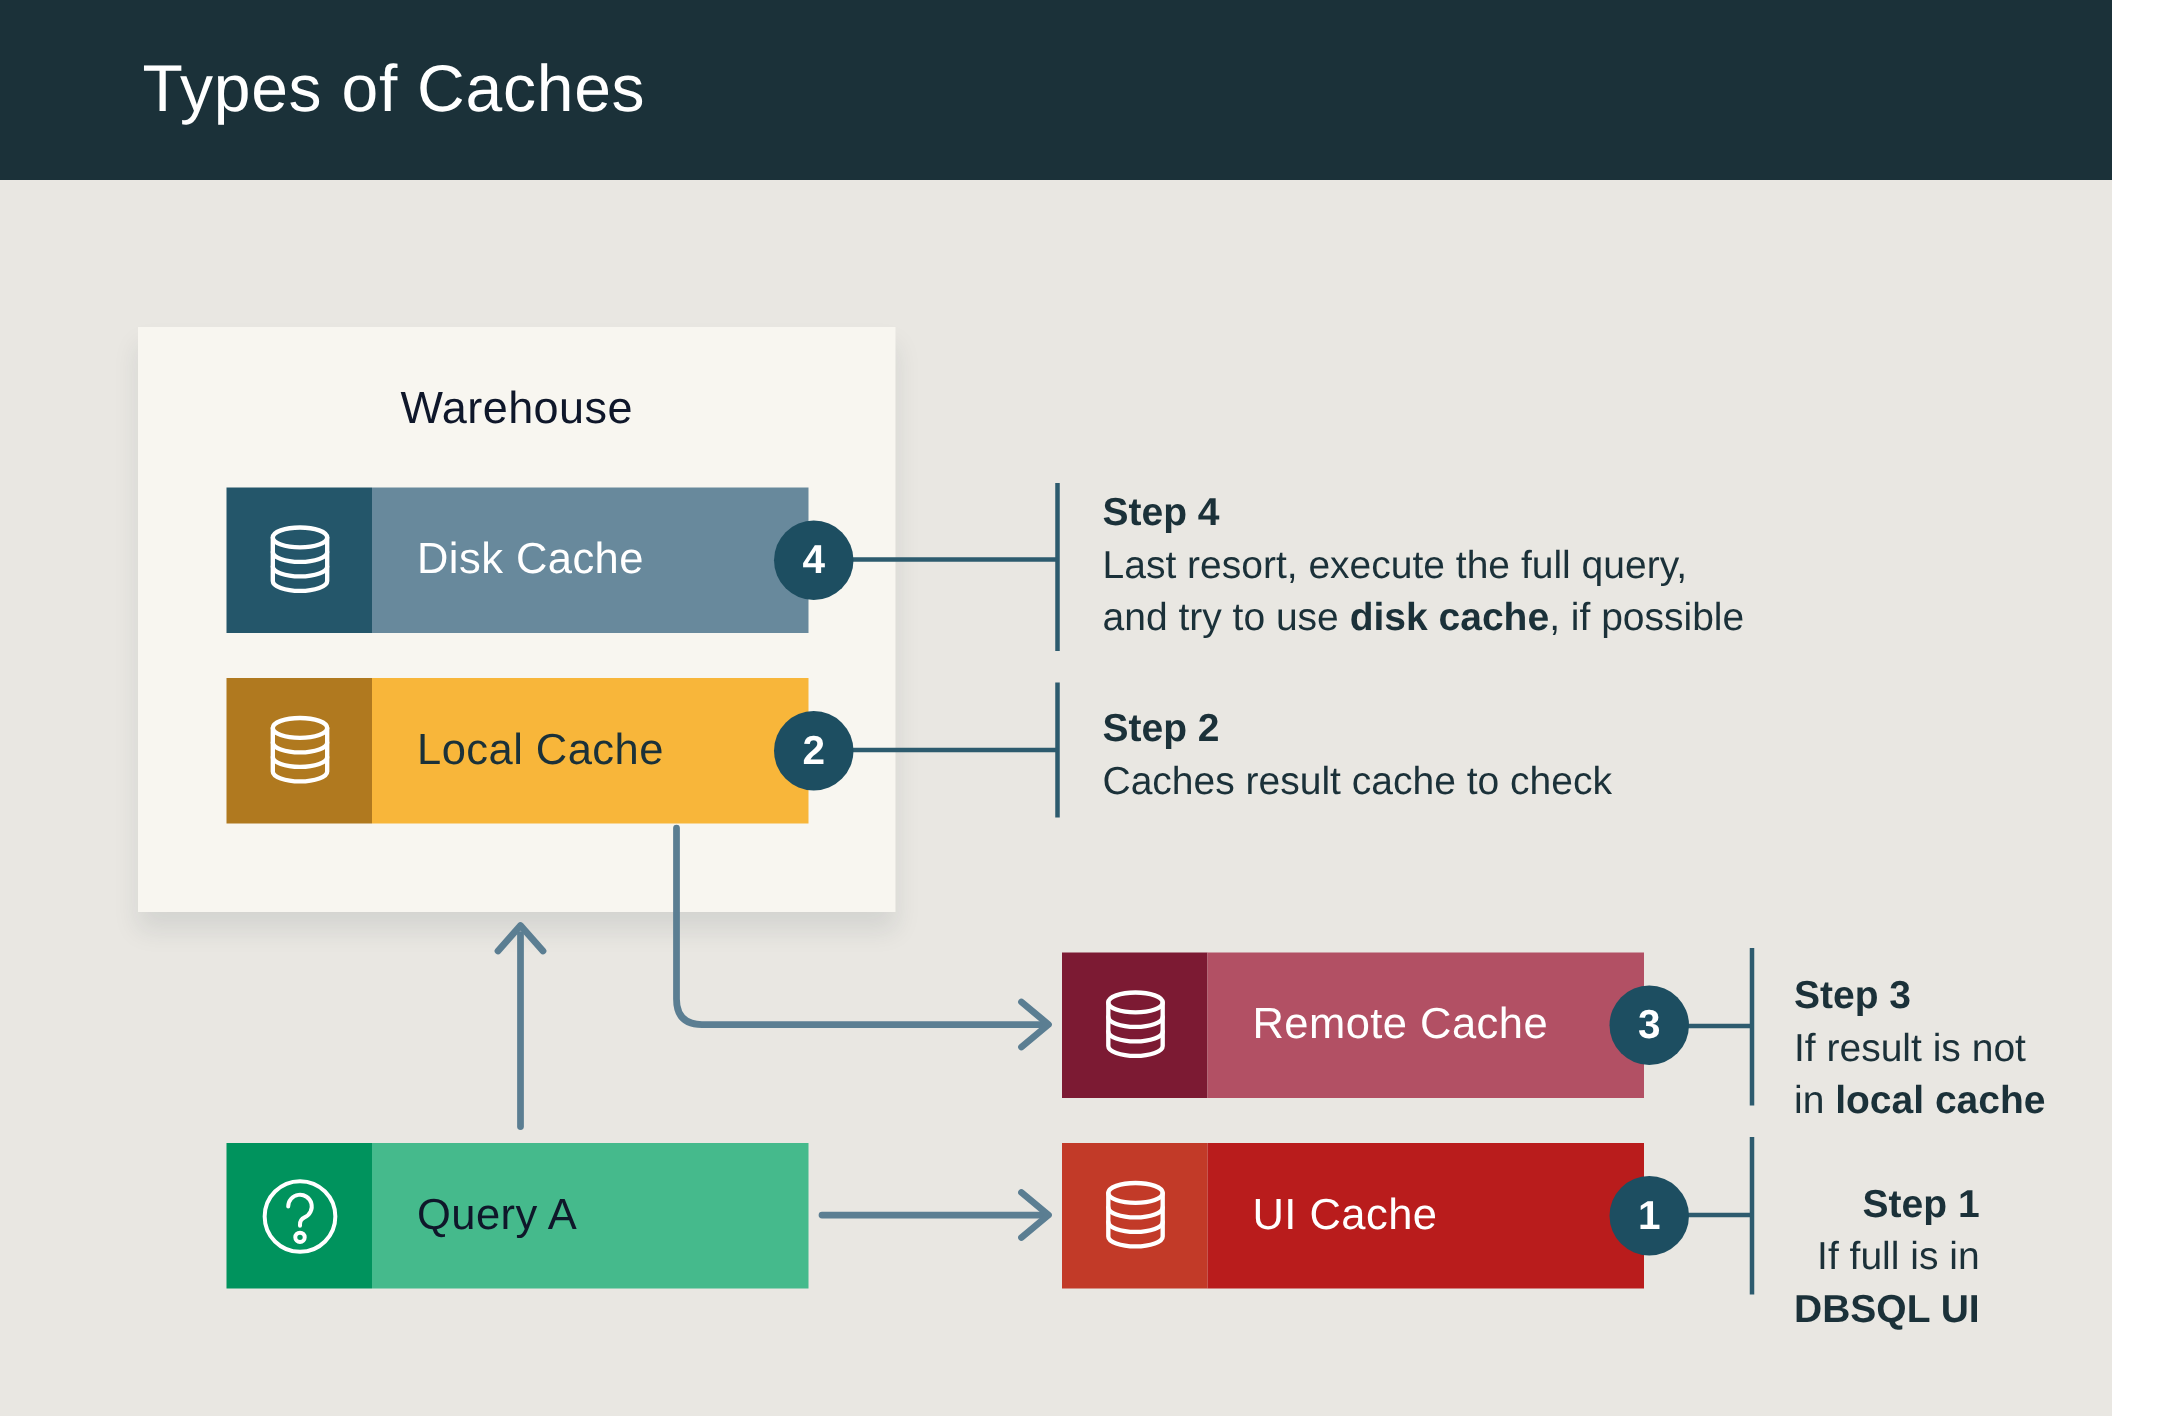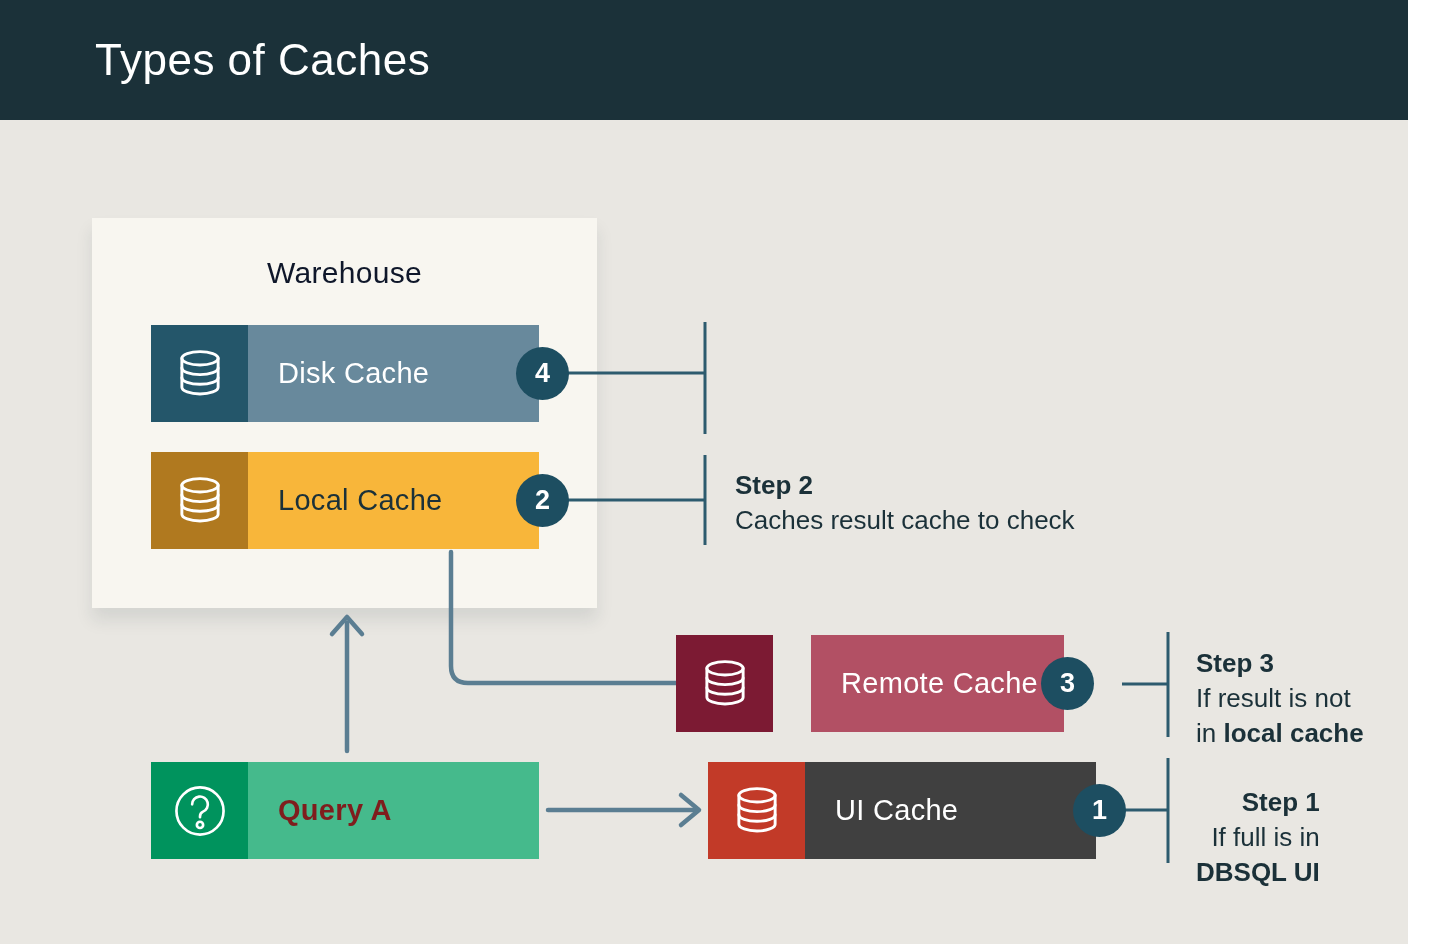--- a/index.html
+++ b/index.html
@@ -87,21 +87,21 @@
         <path d="M9 19 c0 3 6.7 5.5 15 5.5 s15 -2.5 15 -5.5"></path>
         <path d="M9 27 c0 3 6.7 5.5 15 5.5 s15 -2.5 15 -5.5"></path>
       </svg>
     </div>
     <div class="node-bar" style="background-color: rgb(248, 182, 58);">
       <span class="node-label" style="color: rgb(27, 49, 57);">Local Cache</span>
     </div>
     <div class="badge">2</div>
   </div>
 
-  <div class="node" style="left:676px; top:635px;gap:38px;">
+  <div class="node" style="left:708px; top:635px;">
     <div class="node-icon" style="background-color: rgb(124, 26, 51);">
       <svg viewBox="0 0 48 48" fill="none" stroke="#ffffff" stroke-width="2.4" stroke-linecap="round">
         <ellipse cx="24" cy="11" rx="15" ry="5.5"></ellipse>
         <path d="M9 11 v24 c0 3 6.7 5.5 15 5.5 s15 -2.5 15 -5.5 v-24"></path>
         <path d="M9 19 c0 3 6.7 5.5 15 5.5 s15 -2.5 15 -5.5"></path>
         <path d="M9 27 c0 3 6.7 5.5 15 5.5 s15 -2.5 15 -5.5"></path>
       </svg>
     </div>
     <div class="node-bar" style="background-color: rgb(178, 80, 100);">
       <span class="node-label" style="color: rgb(255, 255, 255);">Remote Cache</span>
@@ -111,39 +111,44 @@
 
   <div class="node" style="left:708px; top:762px;">
     <div class="node-icon" style="background-color: rgb(194, 58, 40);">
       <svg viewBox="0 0 48 48" fill="none" stroke="#ffffff" stroke-width="2.4" stroke-linecap="round">
         <ellipse cx="24" cy="11" rx="15" ry="5.5"></ellipse>
         <path d="M9 11 v24 c0 3 6.7 5.5 15 5.5 s15 -2.5 15 -5.5 v-24"></path>
         <path d="M9 19 c0 3 6.7 5.5 15 5.5 s15 -2.5 15 -5.5"></path>
         <path d="M9 27 c0 3 6.7 5.5 15 5.5 s15 -2.5 15 -5.5"></path>
       </svg>
     </div>
-    <div class="node-bar" style="background-color: #404040;">
+    <div class="node-bar" style="background-color: #b91c1c;">
       <span class="node-label" style="color: rgb(255, 255, 255);">UI Cache</span>
     </div>
     <div class="badge">1</div>
   </div>
 
   <div class="node" style="left:151px; top:762px;">
     <div class="node-icon" style="background-color: rgb(0, 147, 93);">
       <svg viewBox="0 0 48 48" fill="none" stroke="#ffffff" stroke-width="2.2" stroke-linecap="round">
         <circle cx="24" cy="24" r="19.5"></circle>
         <path d="M17.5 18.5 a6.5 6.5 0 1 1 9 6 c-2 0.9 -2.5 2 -2.5 4 v0.6"></path>
         <circle cx="24" cy="35.5" r="2.6"></circle>
       </svg>
     </div>
     <div class="node-bar" style="background-color: rgb(69, 186, 140);">
-      <span class="node-label" style="color: #7f1d1d; font-weight: bold;">Query A</span>
+      <span class="node-label" style="color: #0f172a;">Query A</span>
     </div>
   </div>
 
+  <div class="step" style="left:735px; top:324px;">
+    <div class="step-title">Step 4</div>
+    <div class="step-line"><span>Last resort, execute the full query,</span><b></b><span></span></div>
+    <div class="step-line"><span>and try to use </span><b>disk cache</b><span>, if possible</span></div>
+  </div>
 
   <div class="step" style="left:735px; top:468px;">
     <div class="step-title">Step 2</div>
     <div class="step-line"><span>Caches result cache to check</span><b></b><span></span></div>
     <div class="step-line"><span></span><b></b><span></span></div>
   </div>
 
   <div class="step" style="left:1196px; top:634px;margin-top:12px;">
     <div class="step-title">Step 3</div>
     <div class="step-line"><span>If result is not</span><b></b><span></span></div>

